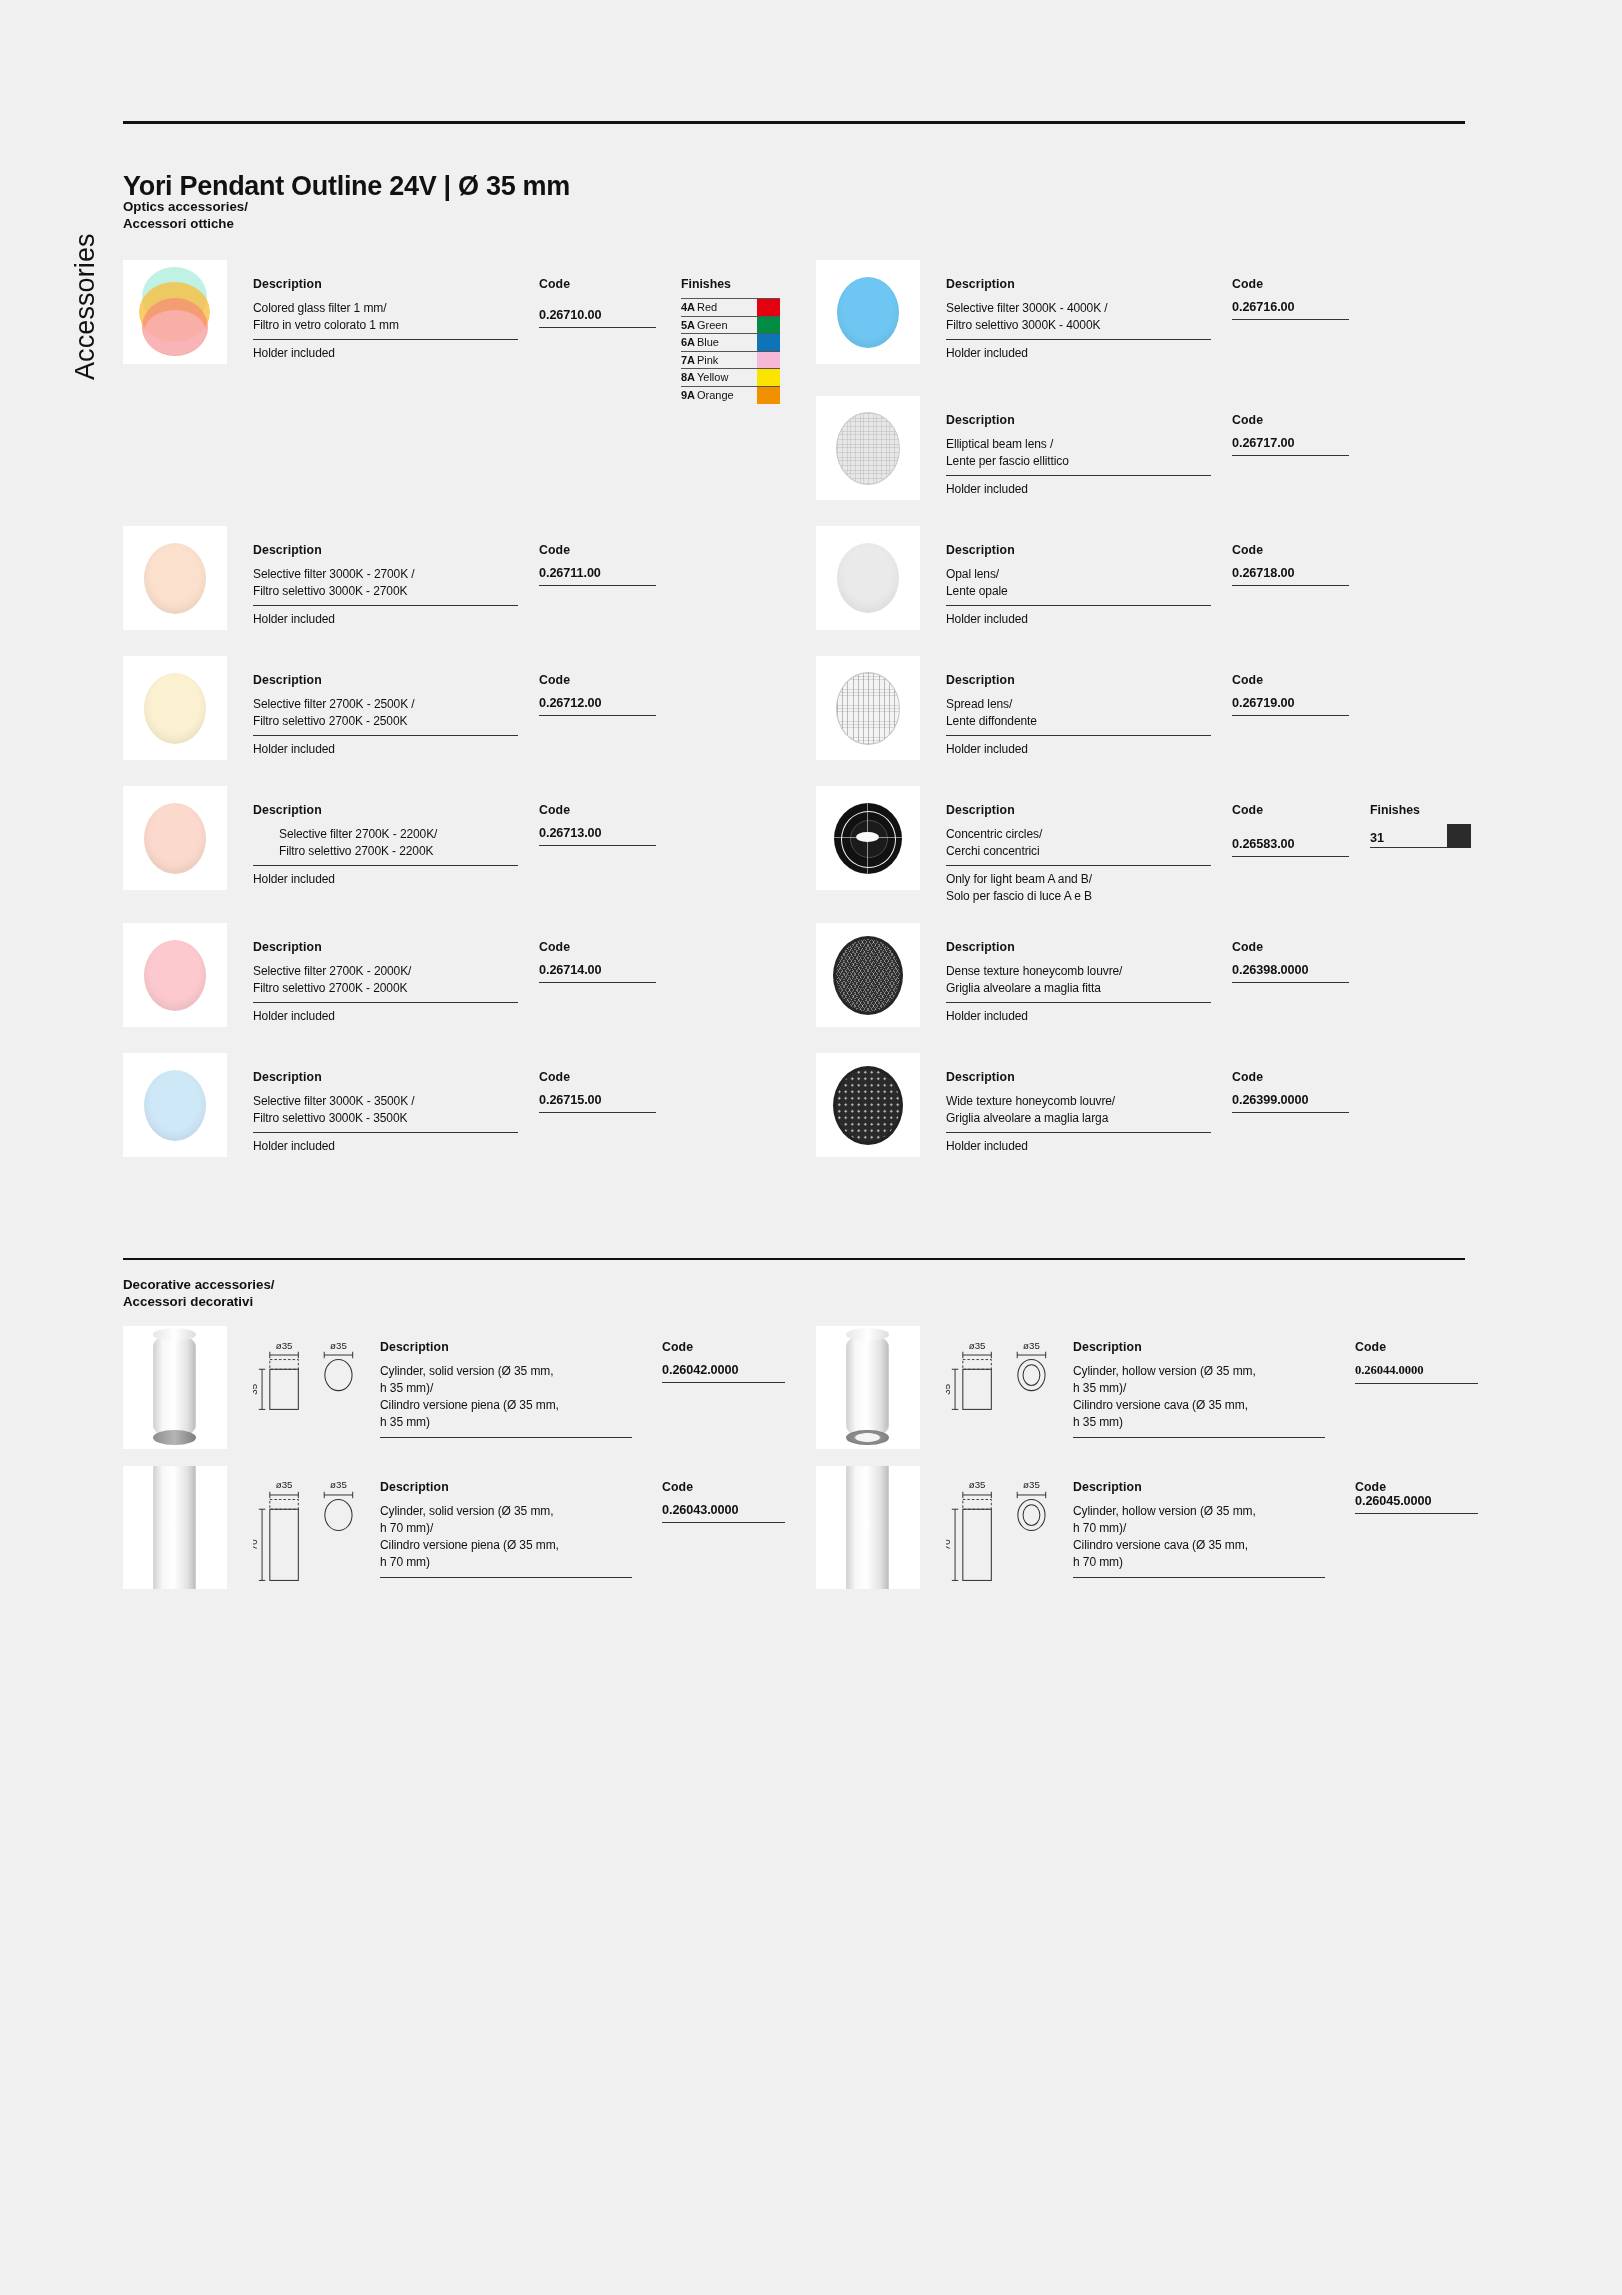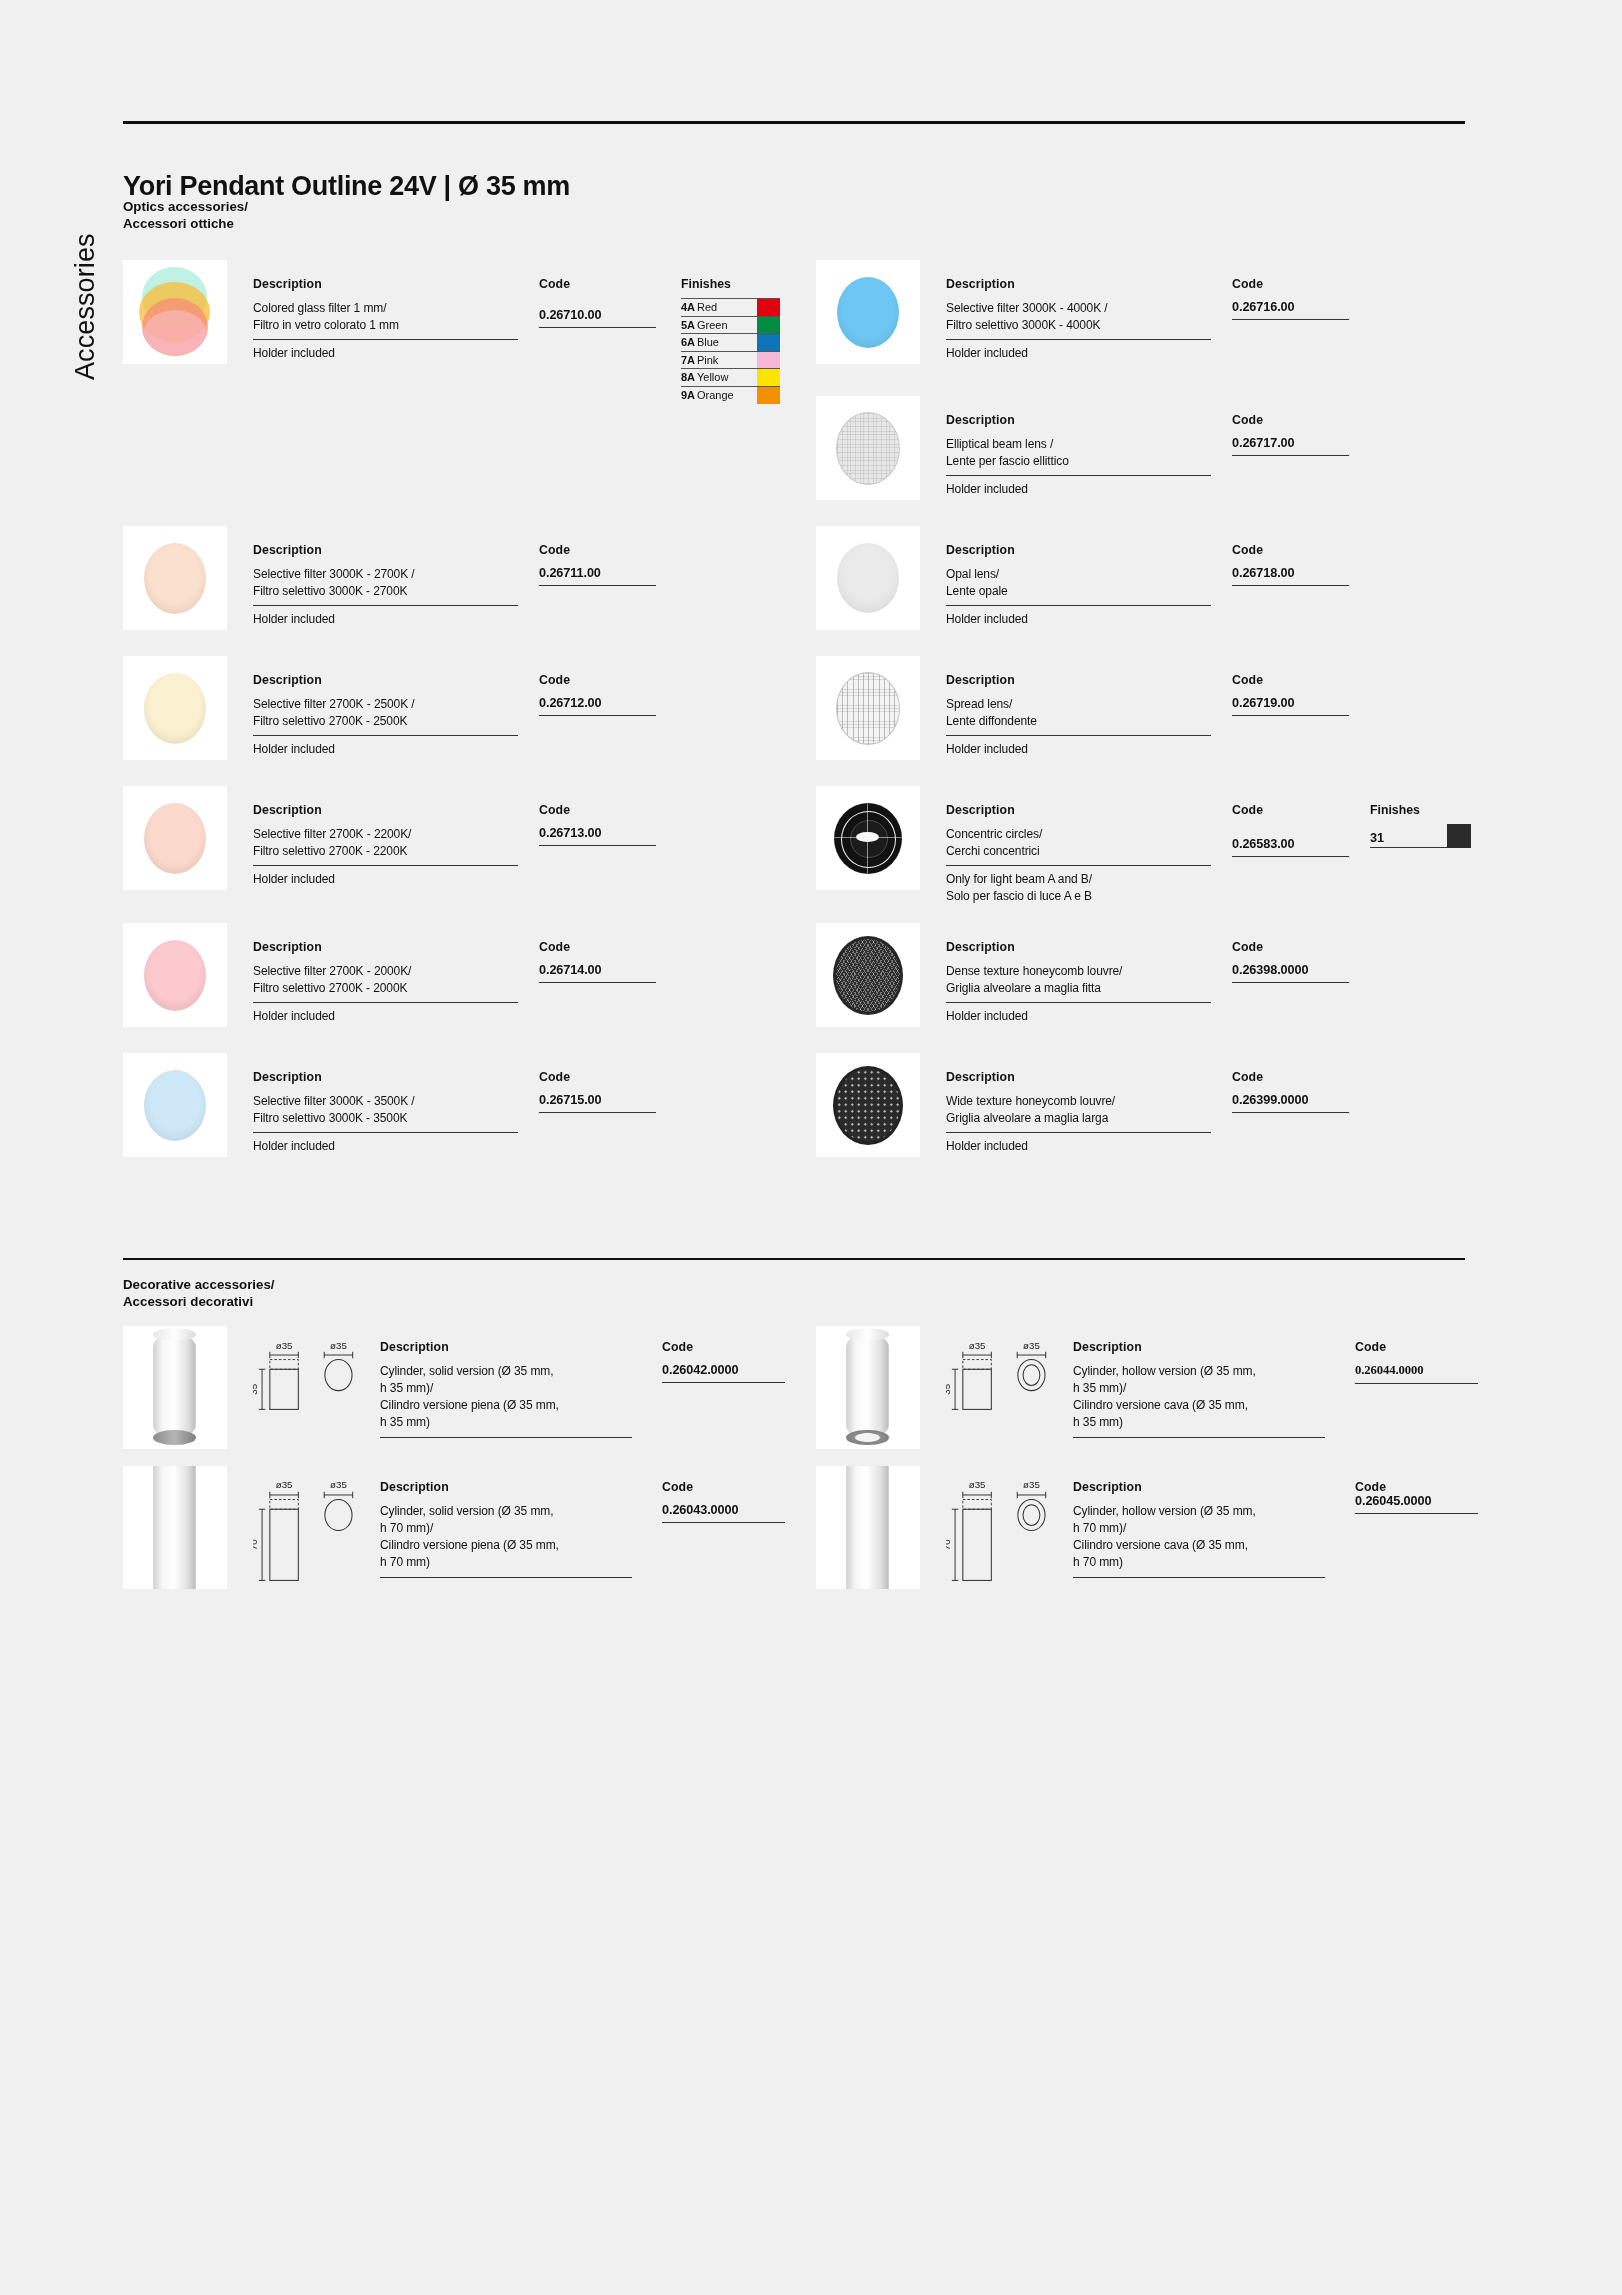--- a/index.html
+++ b/index.html
@@ -153,21 +153,21 @@
     </div>
   </div>
       <div class="row" style="left: 123px; top: 786px;">
     <div class="thumb" style="left:0;top:0;width:104px;height:104px;">
           <div style="width:62px;height:71px;border-radius:50%;background:#fbd9cc;
             box-shadow:inset 0 -4.5px 9px rgba(0,0,0,.07);"></div>
         </div>
 
     <div class="desc-block" style="left:130px;top:17px;width:266px;">
       <div class="col-h">Description</div>
-      <div class="desc-txt" style="margin-top:9px;">Selective filter 2700K - 2200K/
+      <div class="desc-txt" style="margin-top:9px;margin-left:26px;">Selective filter 2700K - 2200K/
 Filtro selettivo 2700K - 2200K</div>
       <div class="rule-thin" style="width:265px;margin-top:4.5px;"></div>
       <div class="desc-txt" style="margin-top:5.2px;">Holder included</div>
     </div>
 
     <div class="desc-block" style="left:416px;top:17px;width:123px;">
       <div class="col-h">Code</div>
       <div class="code-val" style="margin-top:9px;">0.26713.00</div>
       <div class="rule-thin" style="width:117px;margin-top:4.5px;"></div>
     </div>

